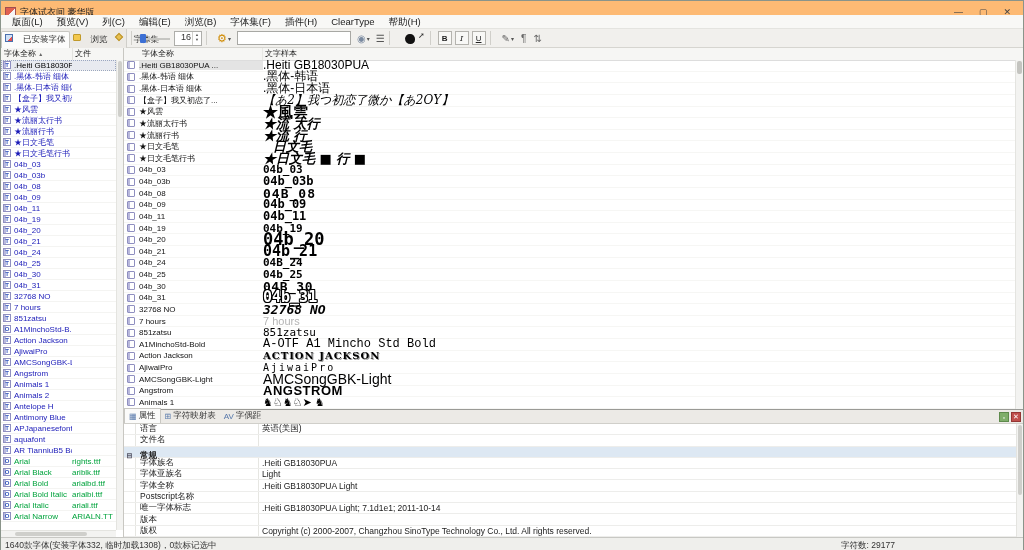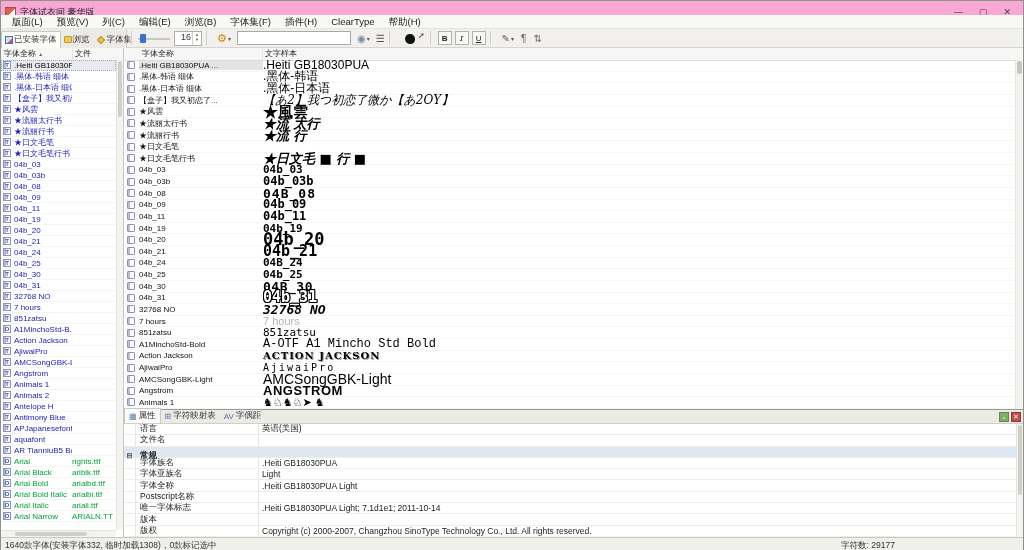--- a/index.html
+++ b/index.html
@@ -1,37 +1,37 @@
 <!DOCTYPE html>
 <html><head>
 <meta charset="utf-8">
 <style>
   html,body{margin:0;padding:0;width:1024px;height:550px;overflow:hidden;
     font-family:"Liberation Sans",sans-serif;background:#fff;-webkit-font-smoothing:antialiased;}
   .window{position:absolute;inset:0;border:1px solid #8a948a;box-sizing:border-box;background:#fff;}
 
   
-  .titlebar{position:absolute;left:0;top:0;right:0;height:22px;background:#f9a8d4;
+  .titlebar{position:absolute;left:0;top:0;right:0;height:22px;background:#fdba74;
     display:flex;align-items:center;font-size:9px;color:#222;padding:0 4px;box-sizing:border-box;}
   .appicon{width:9px;height:9px;border:1px solid #a05050;background:linear-gradient(135deg,#e06050 55%,#f5f5f5 55%);
     margin-right:4px;flex:none;}
   .title-text{flex:1;}
   .wbtns{display:flex;gap:16px;padding-right:8px;color:#444;font-size:9px;}
   .wbtn{cursor:default;line-height:12px;}
 
   
   .menubar{position:absolute;left:0;top:14px;right:0;height:14px;background:#f8f8f6;
     border-bottom:1px solid #e4e4e0;display:flex;align-items:center;font-size:9.5px;color:#222;padding-left:4px;box-sizing:border-box;}
   .mitem{padding:0 7px;line-height:13px;}
 
   
   .toolbar{position:absolute;left:0;top:28px;right:0;height:19px;background:#f1f0ed;
     border-bottom:1px solid #d6d5d0;display:flex;align-items:center;box-sizing:border-box;font-size:9px;color:#333;}
   .tabstrip{width:125px;flex:none;display:flex;height:19px;align-items:flex-end;background:#eceae6;border-right:1px solid #d0cfca;}
-  .stab{display:flex;align-items:center;gap:1px;padding:2px 3px;font-size:8.5px;color:#333;white-space:nowrap;}
+  .stab{display:flex;align-items:flex-start;gap:10px;padding:2px 3px;font-size:8.5px;color:#333;white-space:nowrap;}
   .stab.active{background:#fcfcfb;border:1px solid #c8c7c2;border-bottom:none;border-radius:2px 2px 0 0;}
   .ticon{width:8px;height:8px;flex:none;display:inline-block;box-sizing:border-box;}
   .ticon.mon{border:1px solid #4a6fae;background:linear-gradient(135deg,#cfe0f5 60%,#e05050 60%);}
   .ticon.folder{background:#f3c84e;border:1px solid #c19a2a;height:7px;border-radius:1px;}
   .ticon.box{background:#e8c050;border:1px solid #b8922e;transform:rotate(45deg);width:6px;height:6px;margin:0 2px;}
   .tsep{width:1px;height:14px;background:#d0cfca;margin:0 4px;flex:none;}
   .slider{width:32px;height:9px;position:relative;flex:none;margin-left:2px;}
   .slider .track{position:absolute;left:0;right:0;top:4px;height:2px;background:#c6c6c2;}
   .slider .thumb{position:absolute;left:2px;top:0;width:6px;height:9px;background:#3b6fd4;border-radius:1px;}
   .spinner{width:26px;height:13px;border:1px solid #aeaeaa;background:#fff;display:flex;flex:none;margin-left:4px;}
@@ -535,20 +535,21 @@
 
         <div class="mrow">
           <span class="chk"></span>
           <span class="mname">★流丽行书</span>
           <span class="msample s-callig">★流  行</span>
         </div>
 
         <div class="mrow">
           <span class="chk"></span>
           <span class="mname">★日文毛笔</span>
+          <span class="msample s-calligD">日文毛</span>
         </div>
 
         <div class="mrow">
           <span class="chk"></span>
           <span class="mname">★日文毛笔行书</span>
           <span class="msample s-callig">★日文毛 ■ 行 ■</span>
         </div>
 
         <div class="mrow">
           <span class="chk"></span>

